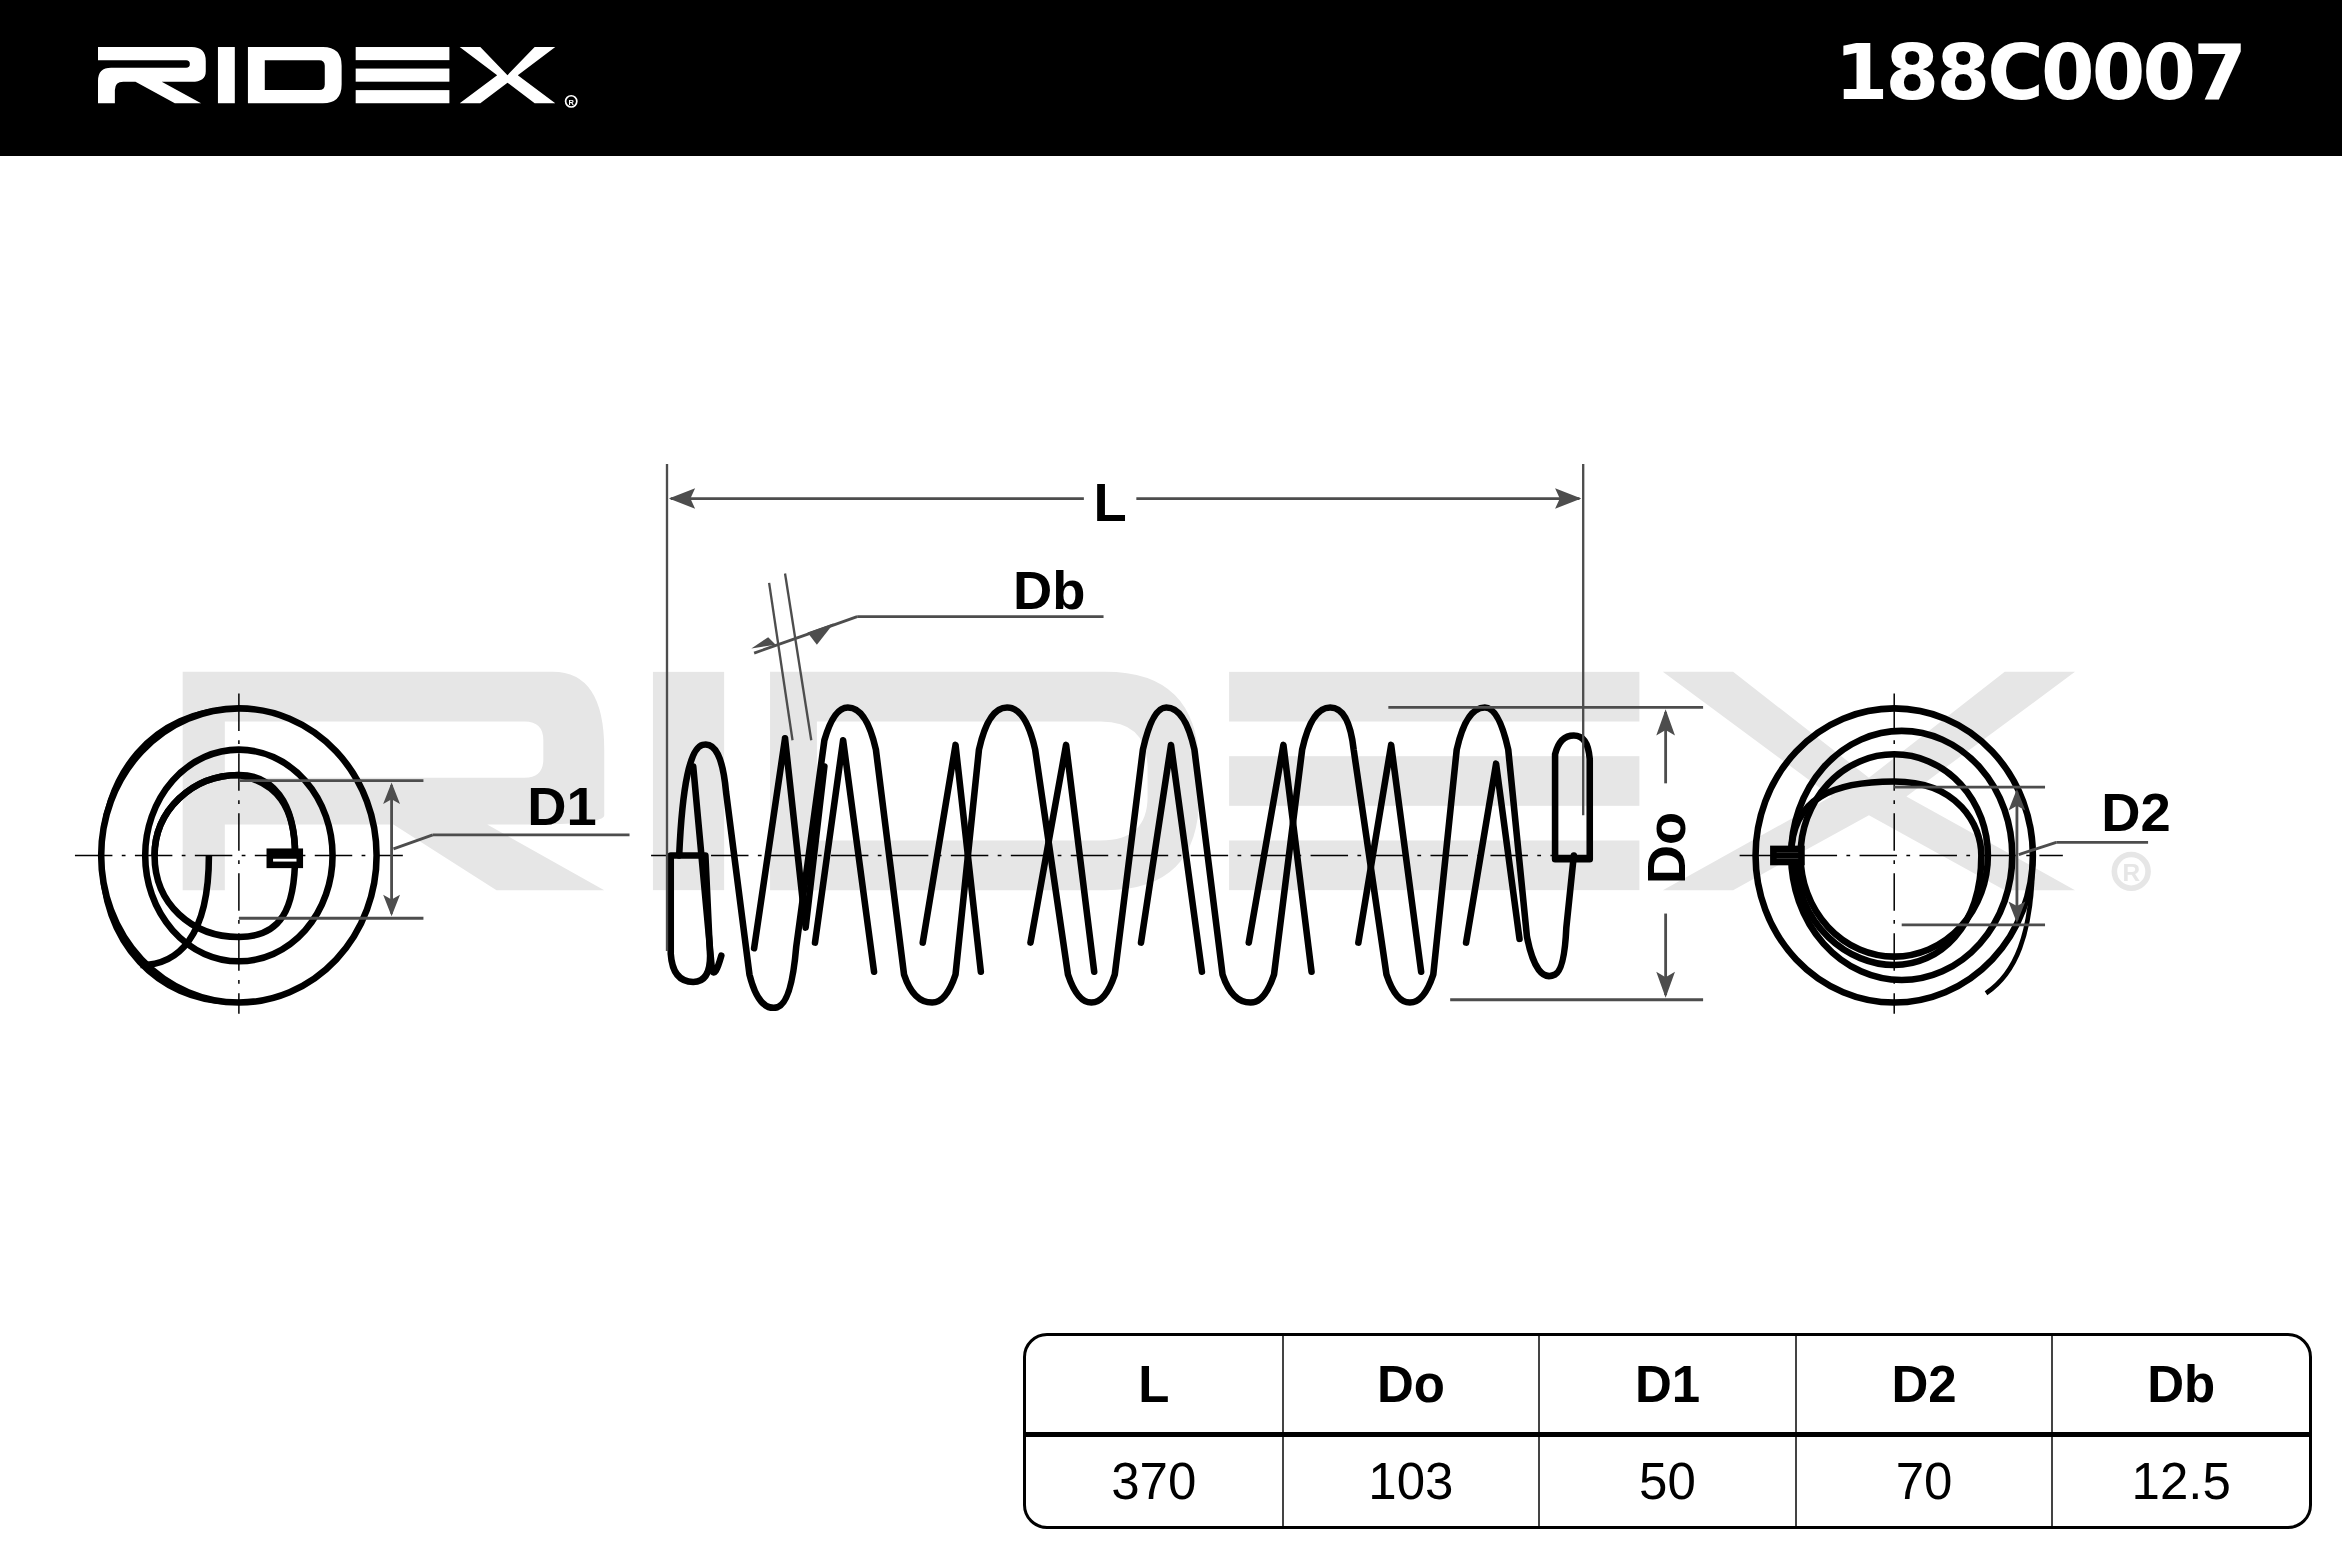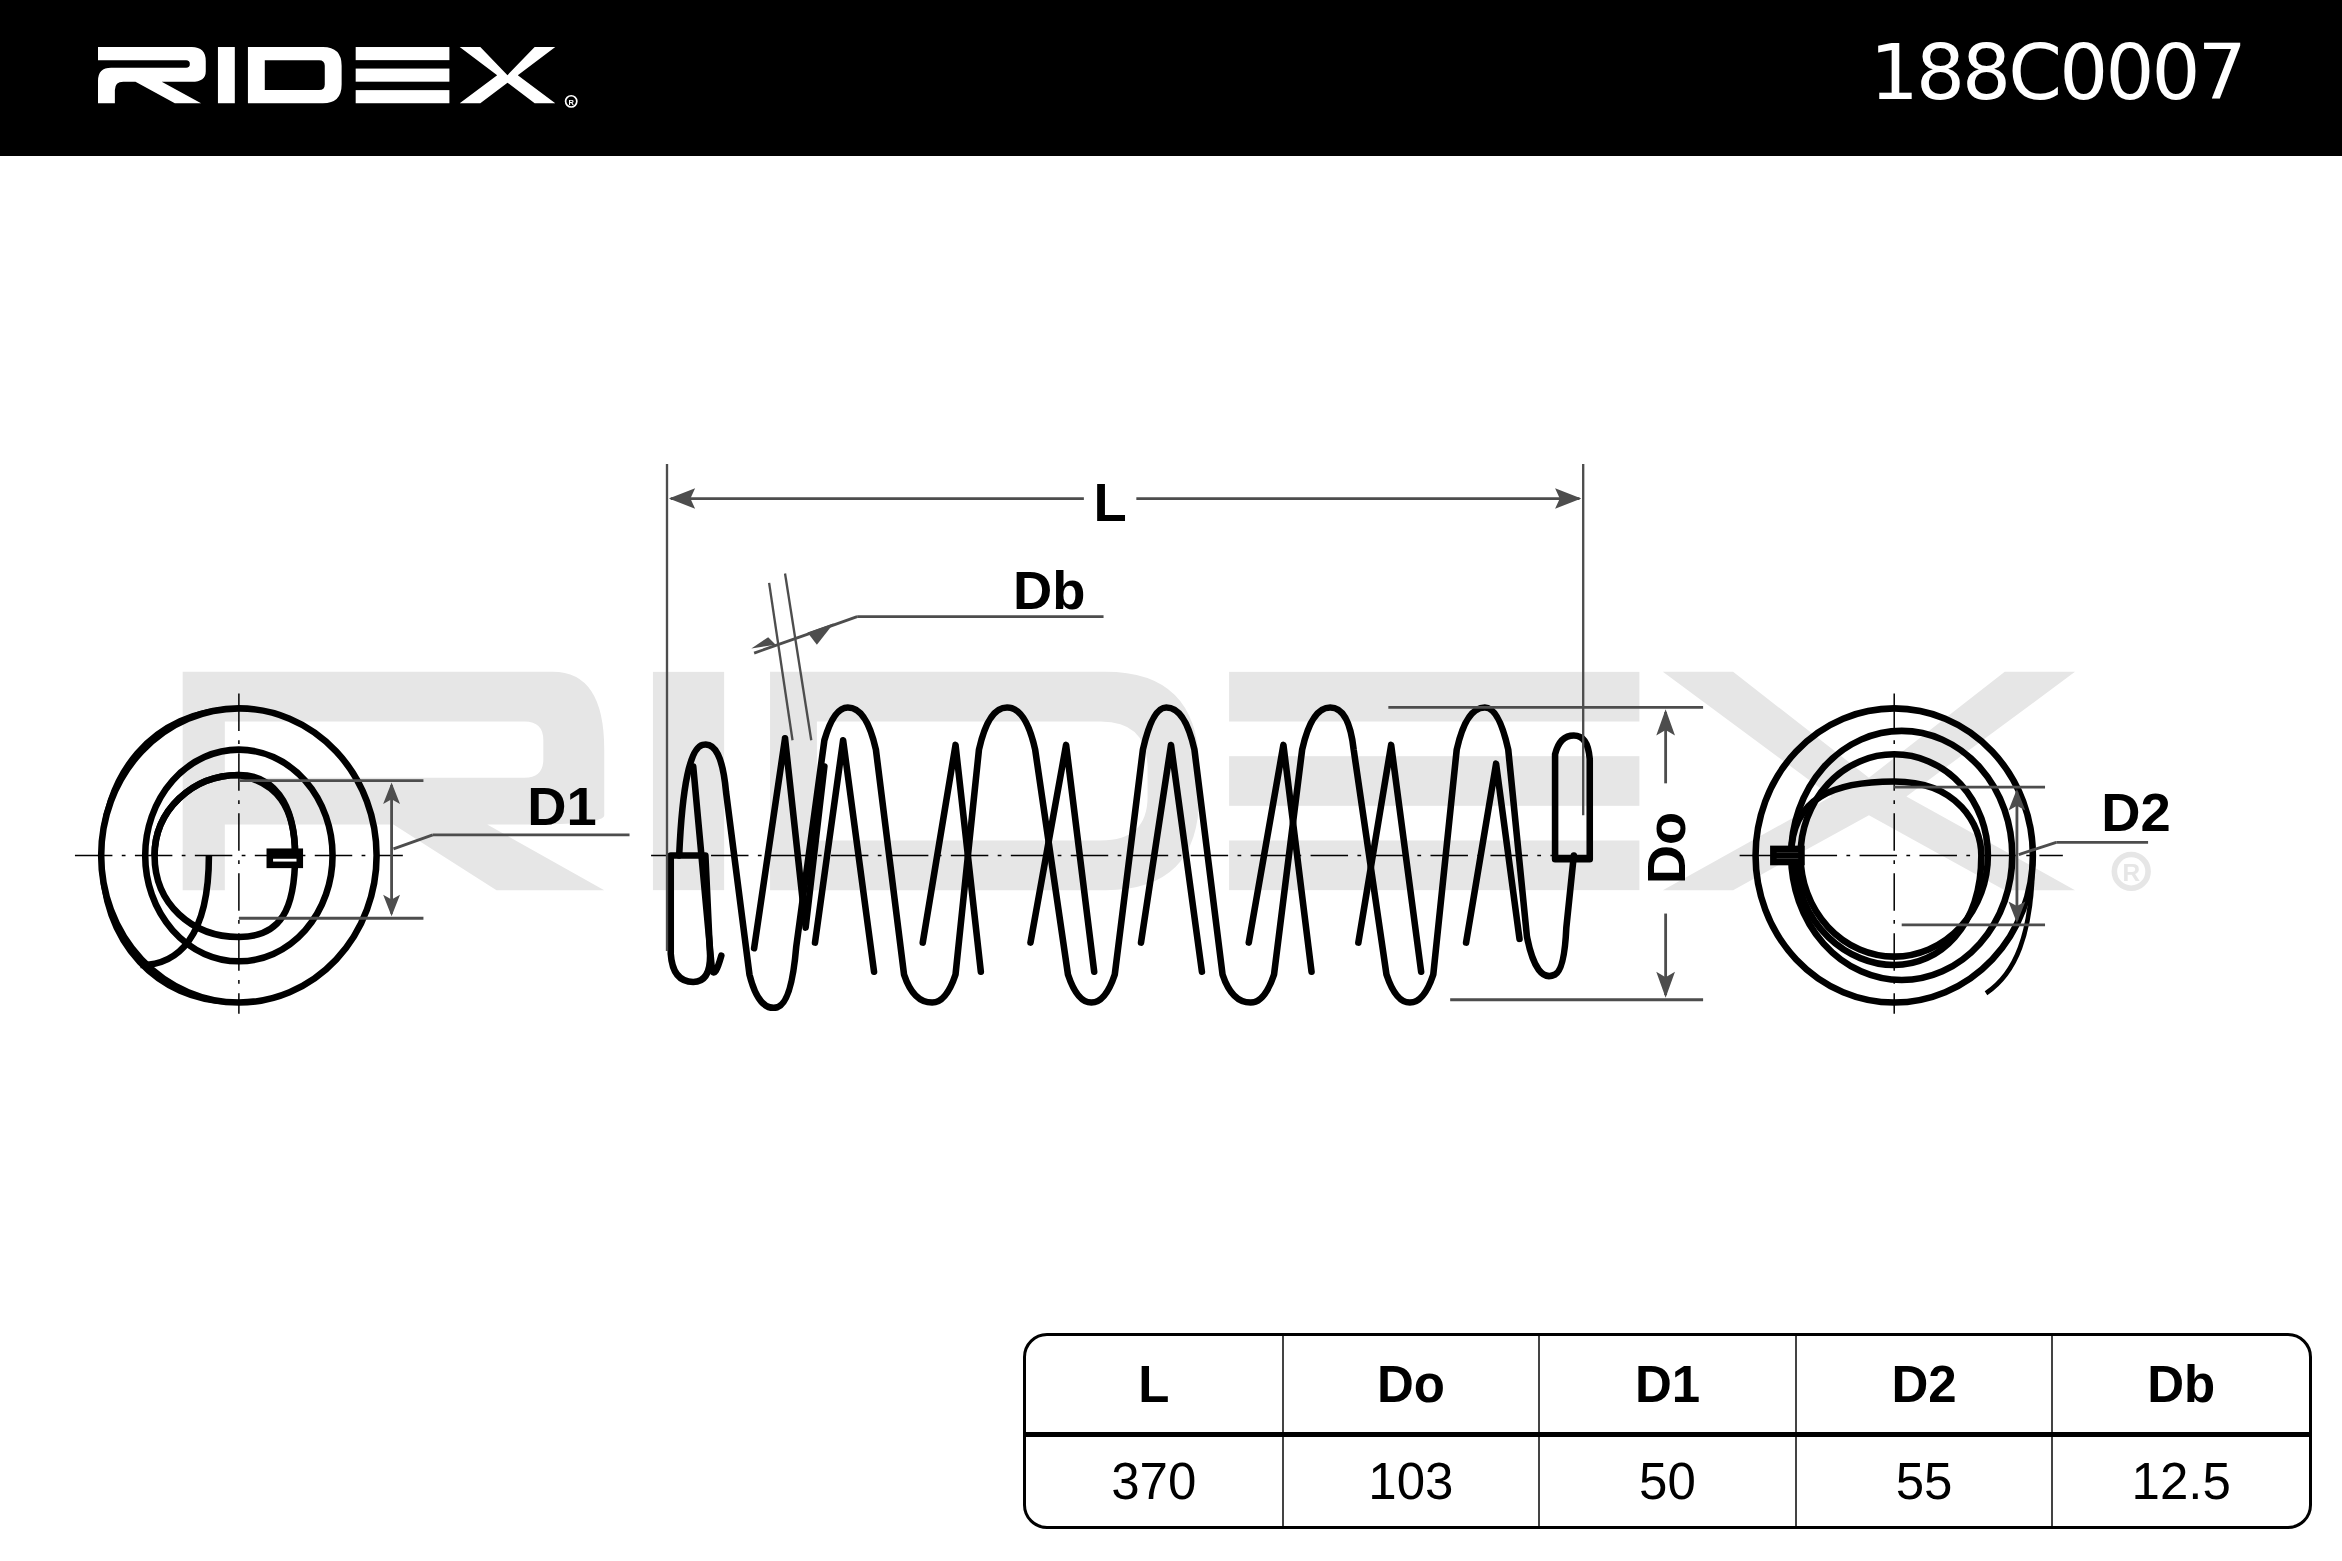--- a/index.html
+++ b/index.html
@@ -1,21 +1,21 @@
 <!DOCTYPE html>
 <html style="font-size:15px"><head>
 <meta charset="utf-8">
 <style>
   html, body { margin: 0; padding: 0; background: #ffffff; }
   body { width: 2342px; height: 1562px; position: relative; overflow: hidden;
          font-family: "DejaVu Sans", sans-serif; }
   .header { position: absolute; left: 0; top: 0; width: 2342px; height: 156px; background: #000; }
   .logo { position: absolute; left: 98px; top: 47px; }
   .part-number { position: absolute; right: 98px; top: 34px; color: #fff;
-                 font-family: "DejaVu Sans", sans-serif; font-size: 77px; font-weight: 400;
+                 font-family: "DejaVu Sans", sans-serif; font-size: 77px; font-weight: 700;
                  letter-spacing: -2.8px; line-height: 1; }
   .drawing { position: absolute; left: 0; top: 0; }
   .dim-label { font-family: "Liberation Sans", sans-serif; font-weight: 700; fill: #000; }
   .spec-table { position: absolute; left: 1023px; top: 1333px; width: 1289px; height: 196px;
                 border: 3.7px solid #000; border-radius: 24px; box-sizing: border-box;
                 border-collapse: separate; overflow: hidden; }
   .spec-table table { width: 100%; height: 100%; border-collapse: collapse; table-layout: fixed; }
   .spec-table th, .spec-table td { text-align: center; vertical-align: middle;
         font-family: "Liberation Sans", sans-serif; color: #000; }
   .spec-table th { font-size: 51px; font-weight: 700; height: 94px; border-bottom: 5.6px solid #000; }
@@ -184,19 +184,19 @@
         <th>D1</th>
         <th>D2</th>
         <th>Db</th>
       </tr>
     </thead>
     <tbody>
       <tr>
         <td>370</td>
         <td>103</td>
         <td>50</td>
-        <td>55</td>
+        <td>70</td>
         <td>12.5</td>
       </tr>
     </tbody>
   </table>
 </div>
 
 
 </body></html>

